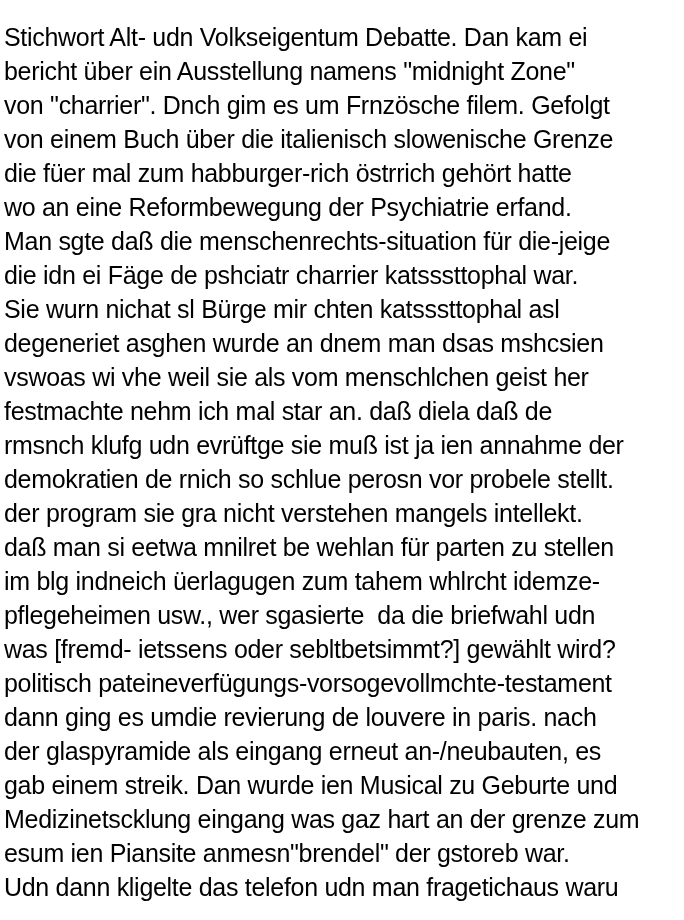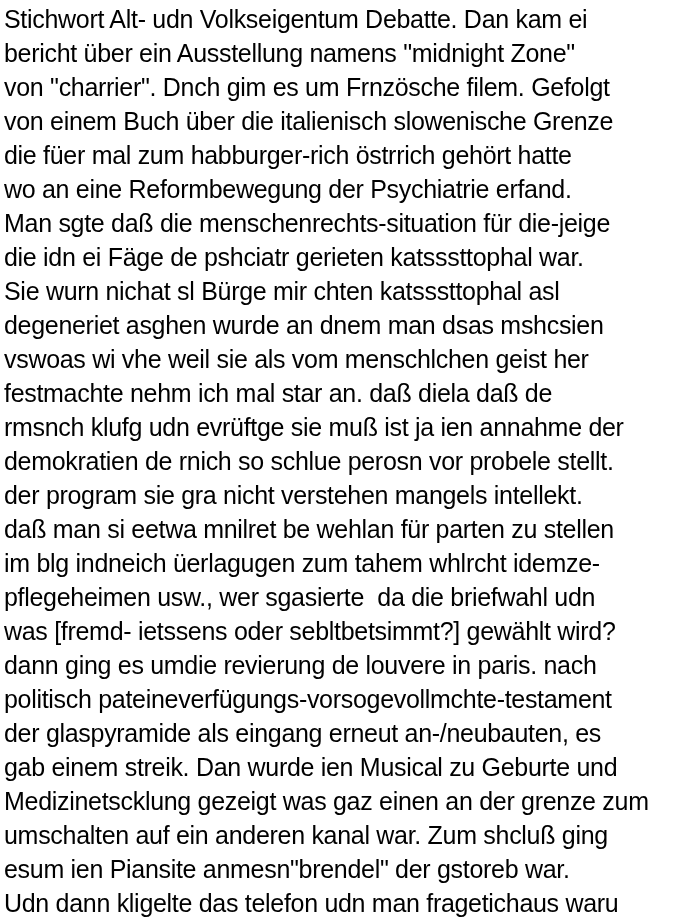--- a/index.html
+++ b/index.html
@@ -7,21 +7,21 @@
     padding: 0;
     background: #ffffff;
     width: 684px;
     height: 920px;
     overflow: hidden;
   }
   .page {
     width: 684px;
     height: 920px;
     box-sizing: border-box;
-    padding: 2px 0 0 4px;
+    padding: 20px 0 0 4px;
     background: #ffffff;
   }
   .text-line {
     font-family: "Liberation Sans", "DejaVu Sans", sans-serif;
     font-size: 25px;
     line-height: 34px;
     height: 34px;
     color: #000000;
     white-space: pre;
     letter-spacing: -0.3px;
@@ -31,33 +31,32 @@
 <body>
 
 <main class="page">
   <div class="text-line">Stichwort Alt- udn Volkseigentum Debatte. Dan kam ei</div>
   <div class="text-line">bericht über ein Ausstellung namens "midnight Zone"</div>
   <div class="text-line">von "charrier". Dnch gim es um Frnzösche filem. Gefolgt</div>
   <div class="text-line">von einem Buch über die italienisch slowenische Grenze</div>
   <div class="text-line">die füer mal zum habburger-rich östrrich gehört hatte</div>
   <div class="text-line">wo an eine Reformbewegung der Psychiatrie erfand.</div>
   <div class="text-line">Man sgte daß die menschenrechts-situation für die-jeige</div>
-  <div class="text-line">die idn ei Fäge de pshciatr gerieten katsssttophal war.</div>
+  <div class="text-line">die idn ei Fäge de pshciatr charrier katsssttophal war.</div>
   <div class="text-line">Sie wurn nichat sl Bürge mir chten katsssttophal asl</div>
   <div class="text-line">degeneriet asghen wurde an dnem man dsas mshcsien</div>
   <div class="text-line">vswoas wi vhe weil sie als vom menschlchen geist her</div>
   <div class="text-line">festmachte nehm ich mal star an. daß diela daß de</div>
   <div class="text-line">rmsnch klufg udn evrüftge sie muß ist ja ien annahme der</div>
   <div class="text-line">demokratien de rnich so schlue perosn vor probele stellt.</div>
   <div class="text-line">der program sie gra nicht verstehen mangels intellekt.</div>
   <div class="text-line">daß man si eetwa mnilret be wehlan für parten zu stellen</div>
   <div class="text-line">im blg indneich üerlagugen zum tahem whlrcht idemze-</div>
   <div class="text-line">pflegeheimen usw., wer sgasierte  da die briefwahl udn</div>
   <div class="text-line">was [fremd- ietssens oder sebltbetsimmt?] gewählt wird?</div>
+  <div class="text-line">politisch pateineverfügungs-vorsogevollmchte-testament</div>
   <div class="text-line">dann ging es umdie revierung de louvere in paris. nach</div>
-  <div class="text-line">politisch pateineverfügungs-vorsogevollmchte-testament</div>
   <div class="text-line">der glaspyramide als eingang erneut an-/neubauten, es</div>
   <div class="text-line">gab einem streik. Dan wurde ien Musical zu Geburte und</div>
-  <div class="text-line">Medizinetscklung gezeigt was gaz einen an der grenze zum</div>
-  <div class="text-line">umschalten auf ein anderen kanal war. Zum shcluß ging</div>
+  <div class="text-line">Medizinetscklung eingang was gaz hart an der grenze zum</div>
   <div class="text-line">esum ien Piansite anmesn"brendel" der gstoreb war.</div>
   <div class="text-line">Udn dann kligelte das telefon udn man fragetichaus waru</div>
 </main>
 
 </body></html>

